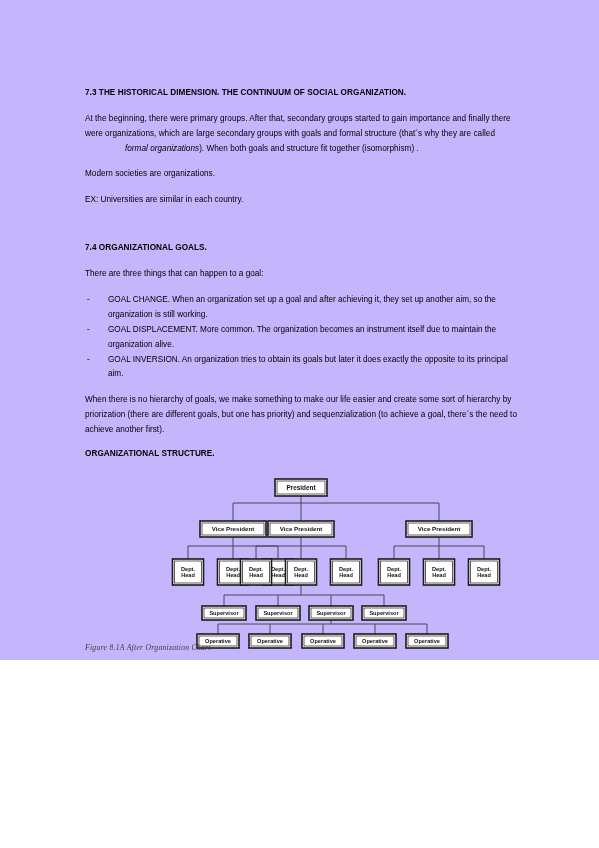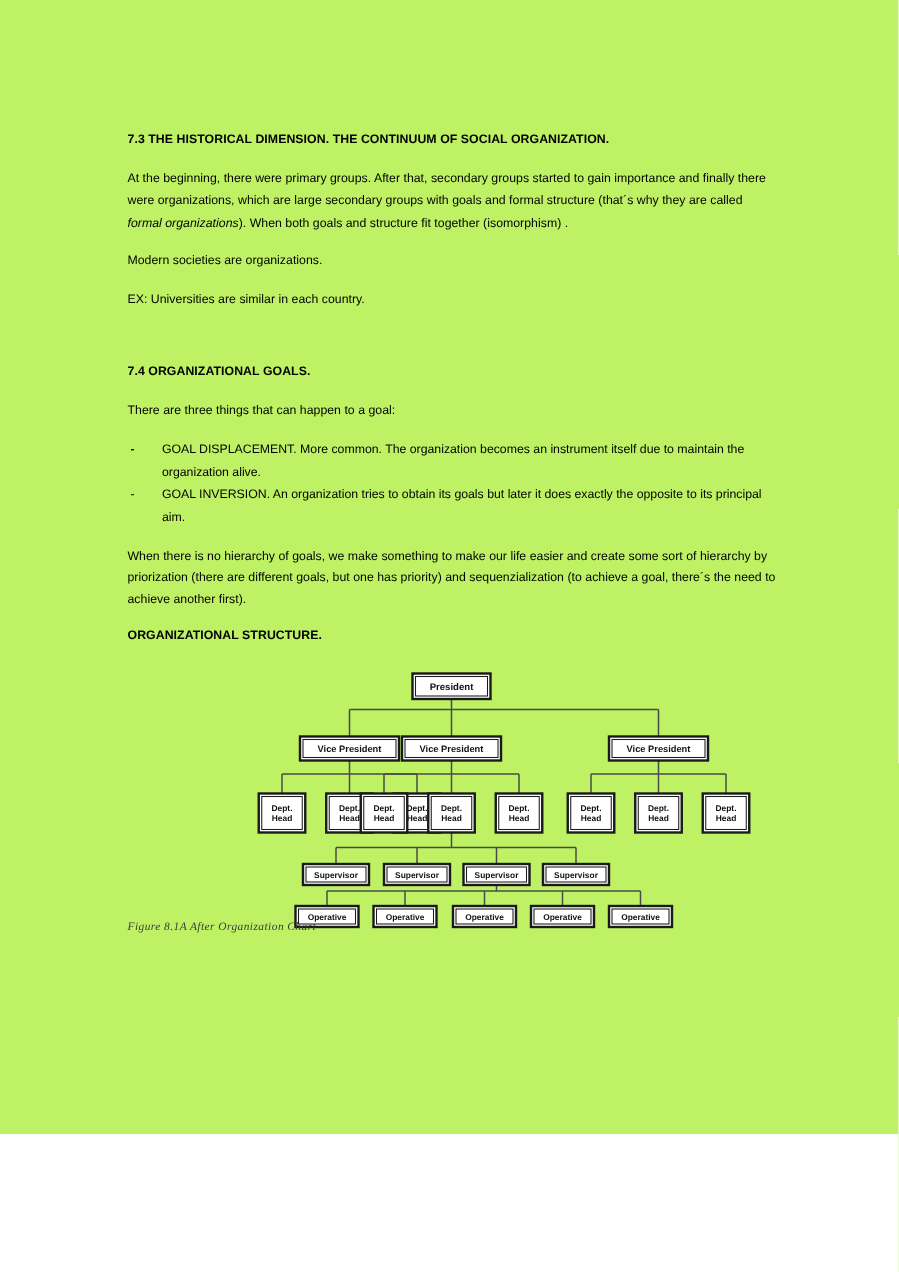--- a/index.html
+++ b/index.html
@@ -12,22 +12,22 @@
     height: 848px;
     position: relative;
     font-family: "Liberation Sans", sans-serif;
     color: #000000;
     overflow: hidden;
   }
   .page {
     position: absolute;
     left: 0; top: 0;
     width: 599px;
-    height: 756px;
-    background: #bef264;
+    height: 660px;
+    background: #c4b5fd;
   }
   .content {
     position: absolute;
     left: 85px;
     top: 88px;
     width: 432px;
   }
 
   h2.heading {
     font-size: 8.2px;
@@ -38,21 +38,21 @@
   }
   .heading.spaced-top { margin-top: 35px; }
 
   p.para {
     font-size: 8.2px;
     line-height: 1.82;
     margin: 0 0 11px 0;
     text-align: left;
     letter-spacing: 0.02px;
   }
-  p.para em { font-style: italic; }
+  p.para em { font-style: italic; margin-left: 40px; }
 
   ul.goal-list {
     list-style: none;
     margin: 0 0 11px 0;
     padding: 0;
   }
   ul.goal-list li {
     position: relative;
     padding-left: 23px;
     font-size: 8.2px;
@@ -114,21 +114,21 @@
 
 
     <p class="para">EX: Universities are similar in each country.</p>
 
     <h2 class="heading spaced-top">7.4 ORGANIZATIONAL GOALS.</h2>
 
 
     <p class="para">There are three things that can happen to a goal:</p>
 
     <ul class="goal-list">
-      <li><span class="dash">-</span></li>
+      <li><span class="dash">-</span><span>GOAL CHANGE. When an organization set up a goal and after achieving it, they set up another aim, so the organization is still working.</span></li>
       <li><span class="dash">-</span><span>GOAL DISPLACEMENT.  More common. The organization becomes an instrument itself due to maintain the organization alive.</span></li>
       <li><span class="dash">-</span><span>GOAL INVERSION. An organization tries to  obtain its goals but later it does exactly the opposite to its principal aim.</span></li>
     </ul>
 
     <p class="para">When there is no hierarchy of goals, we make something to make our life easier and create some sort of hierarchy by priorization (there are different goals, but one has priority) and sequenzialization (to achieve a goal, there´s the need to achieve another first).</p>
 
     <h2 class="heading">ORGANIZATIONAL STRUCTURE.</h2>
 
     <div class="figure">
       <div class="chart">

